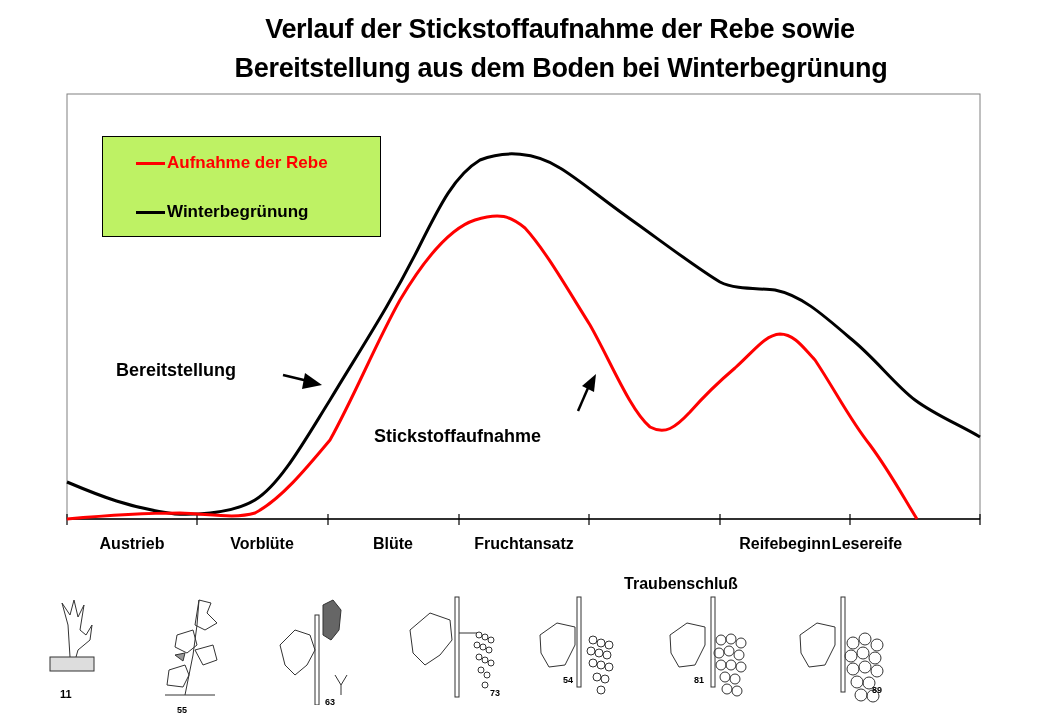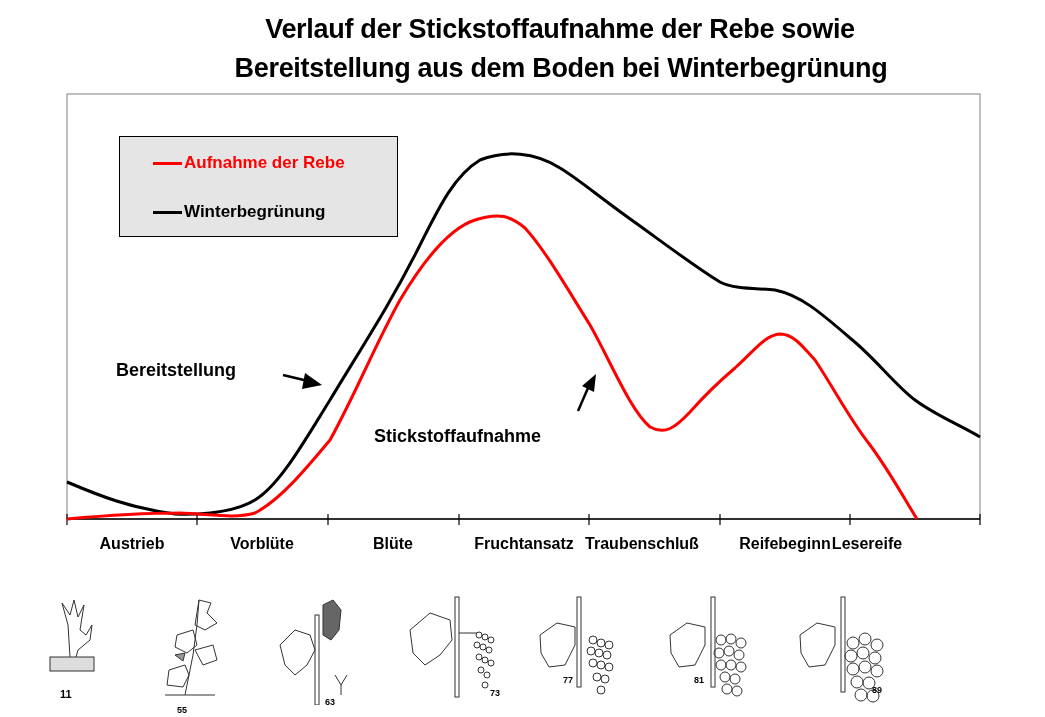--- a/index.html
+++ b/index.html
@@ -1,21 +1,21 @@
 <!DOCTYPE html>
 <html><head>
 <meta charset="utf-8">
 <style>
   html, body { margin:0; padding:0; background:#ffffff; }
   body { width:1045px; height:717px; position:relative; overflow:hidden; font-family:"Liberation Sans", sans-serif; }
   .title { position:absolute; left:0; width:1120px; text-align:center; font-weight:bold; font-size:27px; color:#000; letter-spacing:-0.3px; }
   .t1 { top:14px; }
   .t2 { top:53px; left:0; width:1122px; }
   svg.chart { position:absolute; left:0; top:0; }
-  .legend { position:absolute; left:119px; top:136px; width:277px; height:99px; border:1px solid #000; background:#e5e5e5; }
+  .legend { position:absolute; left:102px; top:136px; width:277px; height:99px; border:1px solid #000; background:#bef264; }
   .leg-item { position:absolute; left:33px; font-weight:bold; font-size:17px; display:flex; align-items:center; }
   .leg-line { display:inline-block; width:29px; height:3px; margin-right:2px; }
   .leg1 { top:16px; color:#ff0000; }
   .leg2 { top:65px; color:#000; }
   .annot { position:absolute; font-weight:bold; font-size:18px; color:#000; }
   .xlabel { position:absolute; top:535px; font-weight:bold; font-size:16px; color:#000; text-align:center; width:130px; }
   .stage { position:absolute; }
   .stage-num { position:absolute; font-weight:bold; font-size:9px; color:#000; }
 </style>
 </head>
@@ -72,21 +72,21 @@
   </div>
 </div>
 
 <div class="annot" style="left:116px; top:360px;text-align:center;">Bereitstellung</div>
 <div class="annot" style="left:374px; top:426px;">Stickstoffaufnahme</div>
 
 <div class="xlabel" style="left:67px;">Austrieb</div>
 <div class="xlabel" style="left:197px;">Vorblüte</div>
 <div class="xlabel" style="left:328px;">Blüte</div>
 <div class="xlabel" style="left:459px;">Fruchtansatz</div>
-<div class="xlabel" style="left:577px;">Traubenschluß</div>
+<div class="xlabel" style="left:616px;margin-top:40px;">Traubenschluß</div>
 <div class="xlabel" style="left:720px;">Reifebeginn</div>
 <div class="xlabel" style="left:802px;">Lesereife</div>
 
 <svg class="stage" style="left:40px; top:595px;" width="70" height="110">
   <g fill="none" stroke="#333" stroke-width="1">
     <rect x="10" y="62" width="44" height="14" fill="#ddd"></rect>
     <path d="M30,62 L28,30 L22,8 L30,20 L34,5 L38,22 L44,10 L40,35 L46,40 L52,30 L50,45 L38,55 L36,62"></path>
   </g>
 </svg>
 <div class="stage-num" style="left:60px; top:688px; font-size:11px;">11</div>
@@ -149,21 +149,21 @@
         <circle cx="72" cy="60" r="4"></circle>
       <circle cx="58" cy="68" r="4"></circle>
         <circle cx="66" cy="70" r="4"></circle>
         <circle cx="74" cy="72" r="4"></circle>
       <circle cx="62" cy="82" r="4"></circle>
         <circle cx="70" cy="84" r="4"></circle>
         <circle cx="66" cy="95" r="4"></circle>
     </g>
   </g>
 </svg>
-<div class="stage-num" style="left:563px; top:675px;">77</div>
+<div class="stage-num" style="left:563px; top:675px;">54</div>
 
 <svg class="stage" style="left:665px; top:595px;" width="100" height="115">
   <g fill="none" stroke="#333" stroke-width="1">
     <rect x="46" y="2" width="4" height="90"></rect>
     <path d="M5,40 L22,28 L40,32 L40,50 L30,70 L14,72 L6,58 Z"></path>
     <g>
       <circle cx="56" cy="45" r="5"></circle>
         <circle cx="66" cy="44" r="5"></circle>
         <circle cx="76" cy="48" r="5"></circle>
       <circle cx="54" cy="58" r="5"></circle>

